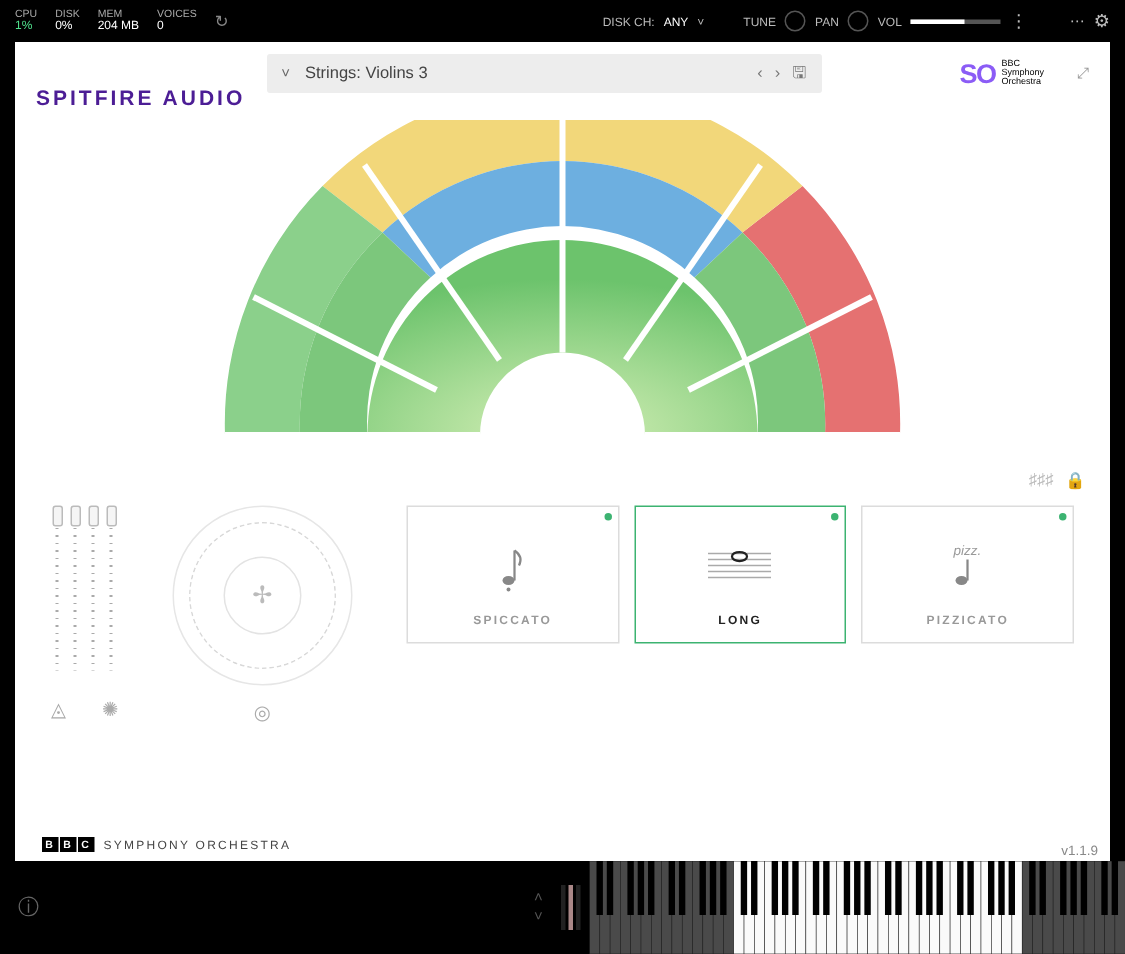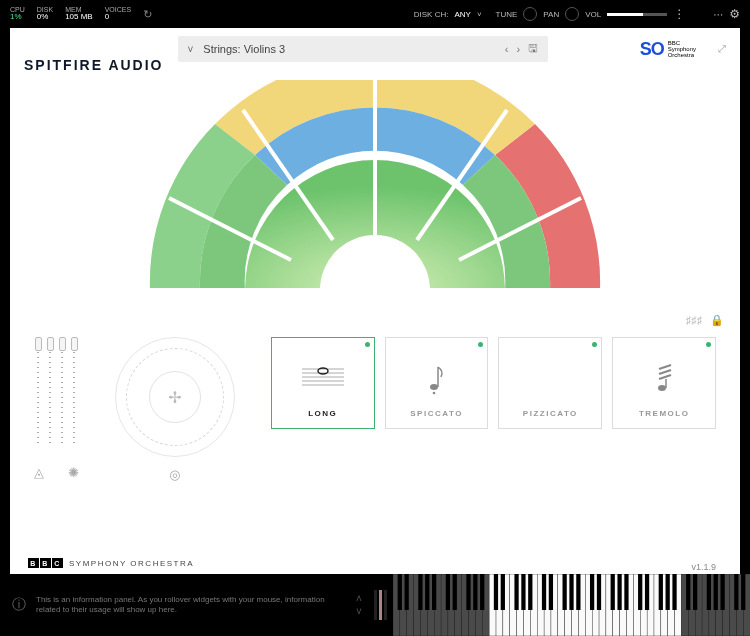--- a/index.html
+++ b/index.html
@@ -16,26 +16,26 @@
 .knob { width:14px; height:14px; border:1px solid #555; border-radius:50%; }
 .vol-slider { width:60px; height:3px; background:#555; position:relative; }
 .vol-slider::after { content:""; position:absolute; left:0; top:0; height:100%; width:60%; background:#fff; }
 .gear { color:#bbb; font-size:12px; cursor:pointer; }
 
 
 .plugin { position:absolute; left:10px; right:10px; top:28px; bottom:62px; background:#fff; display:flex; flex-direction:column; }
 
 
 .header { display:flex; align-items:center; height:42px; padding:0 14px; gap:14px; }
-.brand { font-size:14px; letter-spacing:2px; font-weight:600; color:#0f172a;margin-top:32px; }
+.brand { font-size:14px; letter-spacing:2px; font-weight:600; color:#4c1d95;margin-top:32px; }
 .preset { flex:0 0 370px; height:26px; background:#ededed; border-radius:2px; display:flex; align-items:center; padding:0 10px; font-size:11px; color:#444; gap:10px; }
 .chev { font-size:10px; color:#666; }
 .preset-nav { margin-left:auto; display:flex; gap:8px; align-items:center; color:#777; font-size:11px; }
 .so-logo { margin-left:auto; display:flex; align-items:center; gap:4px; }
-.so-mark { font-size:18px; font-weight:700; color:#1d4ed8; letter-spacing:-1px; }
+.so-mark { font-size:18px; font-weight:700; color:#8b5cf6; letter-spacing:-1px; }
 .so-text { font-size:6px; line-height:1; color:#000; text-align:left; }
 .corner-arrows { font-size:10px; color:#999; margin-left:8px; }
 
 
 .arc-wrap { height:240px; display:flex; justify-content:center; align-items:flex-end; }
 
 
 .divider-row { display:flex; justify-content:flex-end; padding:4px 16px 0; gap:8px; color:#bbb; font-size:11px; }
 
 
@@ -56,21 +56,21 @@
 .artic .dot { position:absolute; top:4px; right:4px; width:5px; height:5px; border-radius:50%; background:#3cb371; }
 .artic-glyph { flex:1; display:flex; align-items:center; justify-content:center; color:#777; }
 .artic-label { font-size:8px; letter-spacing:1.5px; color:#999; font-weight:600; }
 .artic.active .artic-label { color:#222; }
 
 
 .footer-meta { display:flex; justify-content:flex-start; align-items:center; padding:4px 18px 6px; gap:10px; }
 .bbc-tag { display:flex; align-items:center; gap:6px; font-size:8px; letter-spacing:1.5px; color:#444; }
 .bbc-boxes { display:flex; gap:1px; }
 .bbc-box { width:11px; height:10px; background:#000; color:#fff; font-size:7px; font-weight:700; display:flex; align-items:center; justify-content:center; }
-.version { position:absolute; right:24px; bottom:2px; font-size:9px; color:#888; }
+.version { position:absolute; right:8px; bottom:2px; font-size:9px; color:#888; }
 
 
 .bottom { position:absolute; left:0; right:0; bottom:0; height:62px; background:#000; display:flex; }
 .info-panel { width:350px; display:flex; align-items:center; padding:0 12px; gap:10px; }
 .info-icon { color:#666; font-size:14px; }
 .info-text { font-size:8px; color:#777; line-height:1.25; }
 .octave { display:flex; flex-direction:column; justify-content:center; gap:2px; color:#555; font-size:10px; padding:0 6px; }
 .velo { display:flex; align-items:center; gap:2px; padding:0 6px; }
 .velo-bar { width:3px; height:30px; background:#222; }
 .velo-bar.on { background:#a88; }
@@ -84,33 +84,33 @@
   <div class="stat">
       <span class="stat-label">CPU</span>
       <span class="stat-value stat-cpu">1%</span>
     </div>
   <div class="stat">
       <span class="stat-label">DISK</span>
       <span class="stat-value">0%</span>
     </div>
   <div class="stat">
       <span class="stat-label">MEM</span>
-      <span class="stat-value">105 MB</span>
+      <span class="stat-value">204 MB</span>
     </div>
   <div class="stat">
       <span class="stat-label">VOICES</span>
       <span class="stat-value">0</span>
     </div>
   <span style="color:#888;font-size:11px;cursor:pointer">↻</span>
   <div class="status-spacer"></div>
   <div class="midi-group">
     <span>DISK CH:</span>
     <span style="color:#fff;cursor:pointer">ANY</span>
     <span style="font-size:8px;cursor:pointer">˅</span>
-    <span style="margin-left:8px">TUNE</span>
+    <span style="margin-left:20px">TUNE</span>
     <span class="knob"></span>
     <span>PAN</span>
     <span class="knob"></span>
     <span>VOL</span>
     <span class="vol-slider"></span>
     <span style="font-size:12px;cursor:pointer">⋮</span>
     <span style="width:16px"></span>
     <span style="font-size:10px;cursor:pointer">⋯</span>
     <span class="gear">⚙</span>
   </div>
@@ -203,87 +203,78 @@
     <div class="dial-block">
       <div class="big-dial">
         <div class="dial-center">✢</div>
       </div>
       <div class="mini-icons">
           <span>◎</span>
         </div>
     </div>
 
     <div class="artics">
+      <div class="artic">
+        <span class="dot"></span>
+        <div class="artic-glyph">
+            <svg width="30" height="34">
+              <ellipse cx="12" cy="26" rx="4" ry="3" fill="#888"></ellipse>
+              <line x1="16" y1="26" x2="16" y2="6" stroke="#888" stroke-width="1.5"></line>
+              <path d="M16 6 Q22 10 19 16" fill="none" stroke="#888" stroke-width="1.5"></path>
+              <circle cx="12" cy="32" r="1.3" fill="#888"></circle>
+            </svg>
+          </div>
+        <div class="artic-label">SPICCATO</div>
+      </div>
       <div class="artic active">
         <span class="dot"></span>
         <div class="artic-glyph">
             <svg width="46" height="30">
               <g stroke="#aaa" stroke-width="1">
                 <line x1="2" y1="6" x2="44" y2="6"></line>
                 <line x1="2" y1="10" x2="44" y2="10"></line>
                 <line x1="2" y1="14" x2="44" y2="14"></line>
                 <line x1="2" y1="18" x2="44" y2="18"></line>
                 <line x1="2" y1="22" x2="44" y2="22"></line>
               </g>
               <ellipse cx="23" cy="8" rx="5" ry="3" fill="none" stroke="#222" stroke-width="1.5"></ellipse>
             </svg>
           </div>
         <div class="artic-label">LONG</div>
       </div>
       <div class="artic">
         <span class="dot"></span>
         <div class="artic-glyph">
-            <svg width="30" height="34">
-              <ellipse cx="12" cy="26" rx="4" ry="3" fill="#888"></ellipse>
-              <line x1="16" y1="26" x2="16" y2="6" stroke="#888" stroke-width="1.5"></line>
-              <path d="M16 6 Q22 10 19 16" fill="none" stroke="#888" stroke-width="1.5"></path>
-              <circle cx="12" cy="32" r="1.3" fill="#888"></circle>
+            <svg width="40" height="34">
+              <text x="20" y="9" font-size="9" font-style="italic" fill="#999" text-anchor="middle">pizz.</text>
+              <ellipse cx="16" cy="26" rx="4" ry="3" fill="#888"></ellipse>
+              <line x1="20" y1="26" x2="20" y2="12" stroke="#888" stroke-width="1.5"></line>
             </svg>
           </div>
-        <div class="artic-label">SPICCATO</div>
-      </div>
-      <div class="artic">
-        <span class="dot"></span>
         <div class="artic-label">PIZZICATO</div>
-      </div>
-      <div class="artic">
-        <span class="dot"></span>
-        <div class="artic-glyph">
-            <svg width="30" height="34">
-              <g stroke="#888" stroke-width="2">
-                <line x1="10" y1="8" x2="22" y2="4"></line>
-                <line x1="10" y1="13" x2="22" y2="9"></line>
-                <line x1="10" y1="18" x2="22" y2="14"></line>
-              </g>
-              <ellipse cx="13" cy="27" rx="4" ry="3" fill="#888"></ellipse>
-              <line x1="17" y1="27" x2="17" y2="18" stroke="#888" stroke-width="1.5"></line>
-            </svg>
-          </div>
-        <div class="artic-label">TREMOLO</div>
       </div>
     </div>
   </div>
 
   <div class="footer-meta">
     <div class="bbc-tag">
       <span class="bbc-boxes">
         <span class="bbc-box">B</span>
         <span class="bbc-box">B</span>
         <span class="bbc-box">C</span>
       </span>
       <span>SYMPHONY ORCHESTRA</span>
     </div>
   </div>
   <div class="version">v1.1.9</div>
 </div>
 
 <div class="bottom">
   <div class="info-panel">
     <span class="info-icon">ⓘ</span>
-    <div class="info-text">This is an information panel. As you rollover widgets with your mouse, information related to their usage will show up here.</div>
   </div>
   <div class="octave">
       <span>˄</span>
       <span>˅</span>
     </div>
   <div class="velo">
     <div class="velo-bar"></div>
       <div class="velo-bar on"></div>
       <div class="velo-bar"></div>
   </div>

